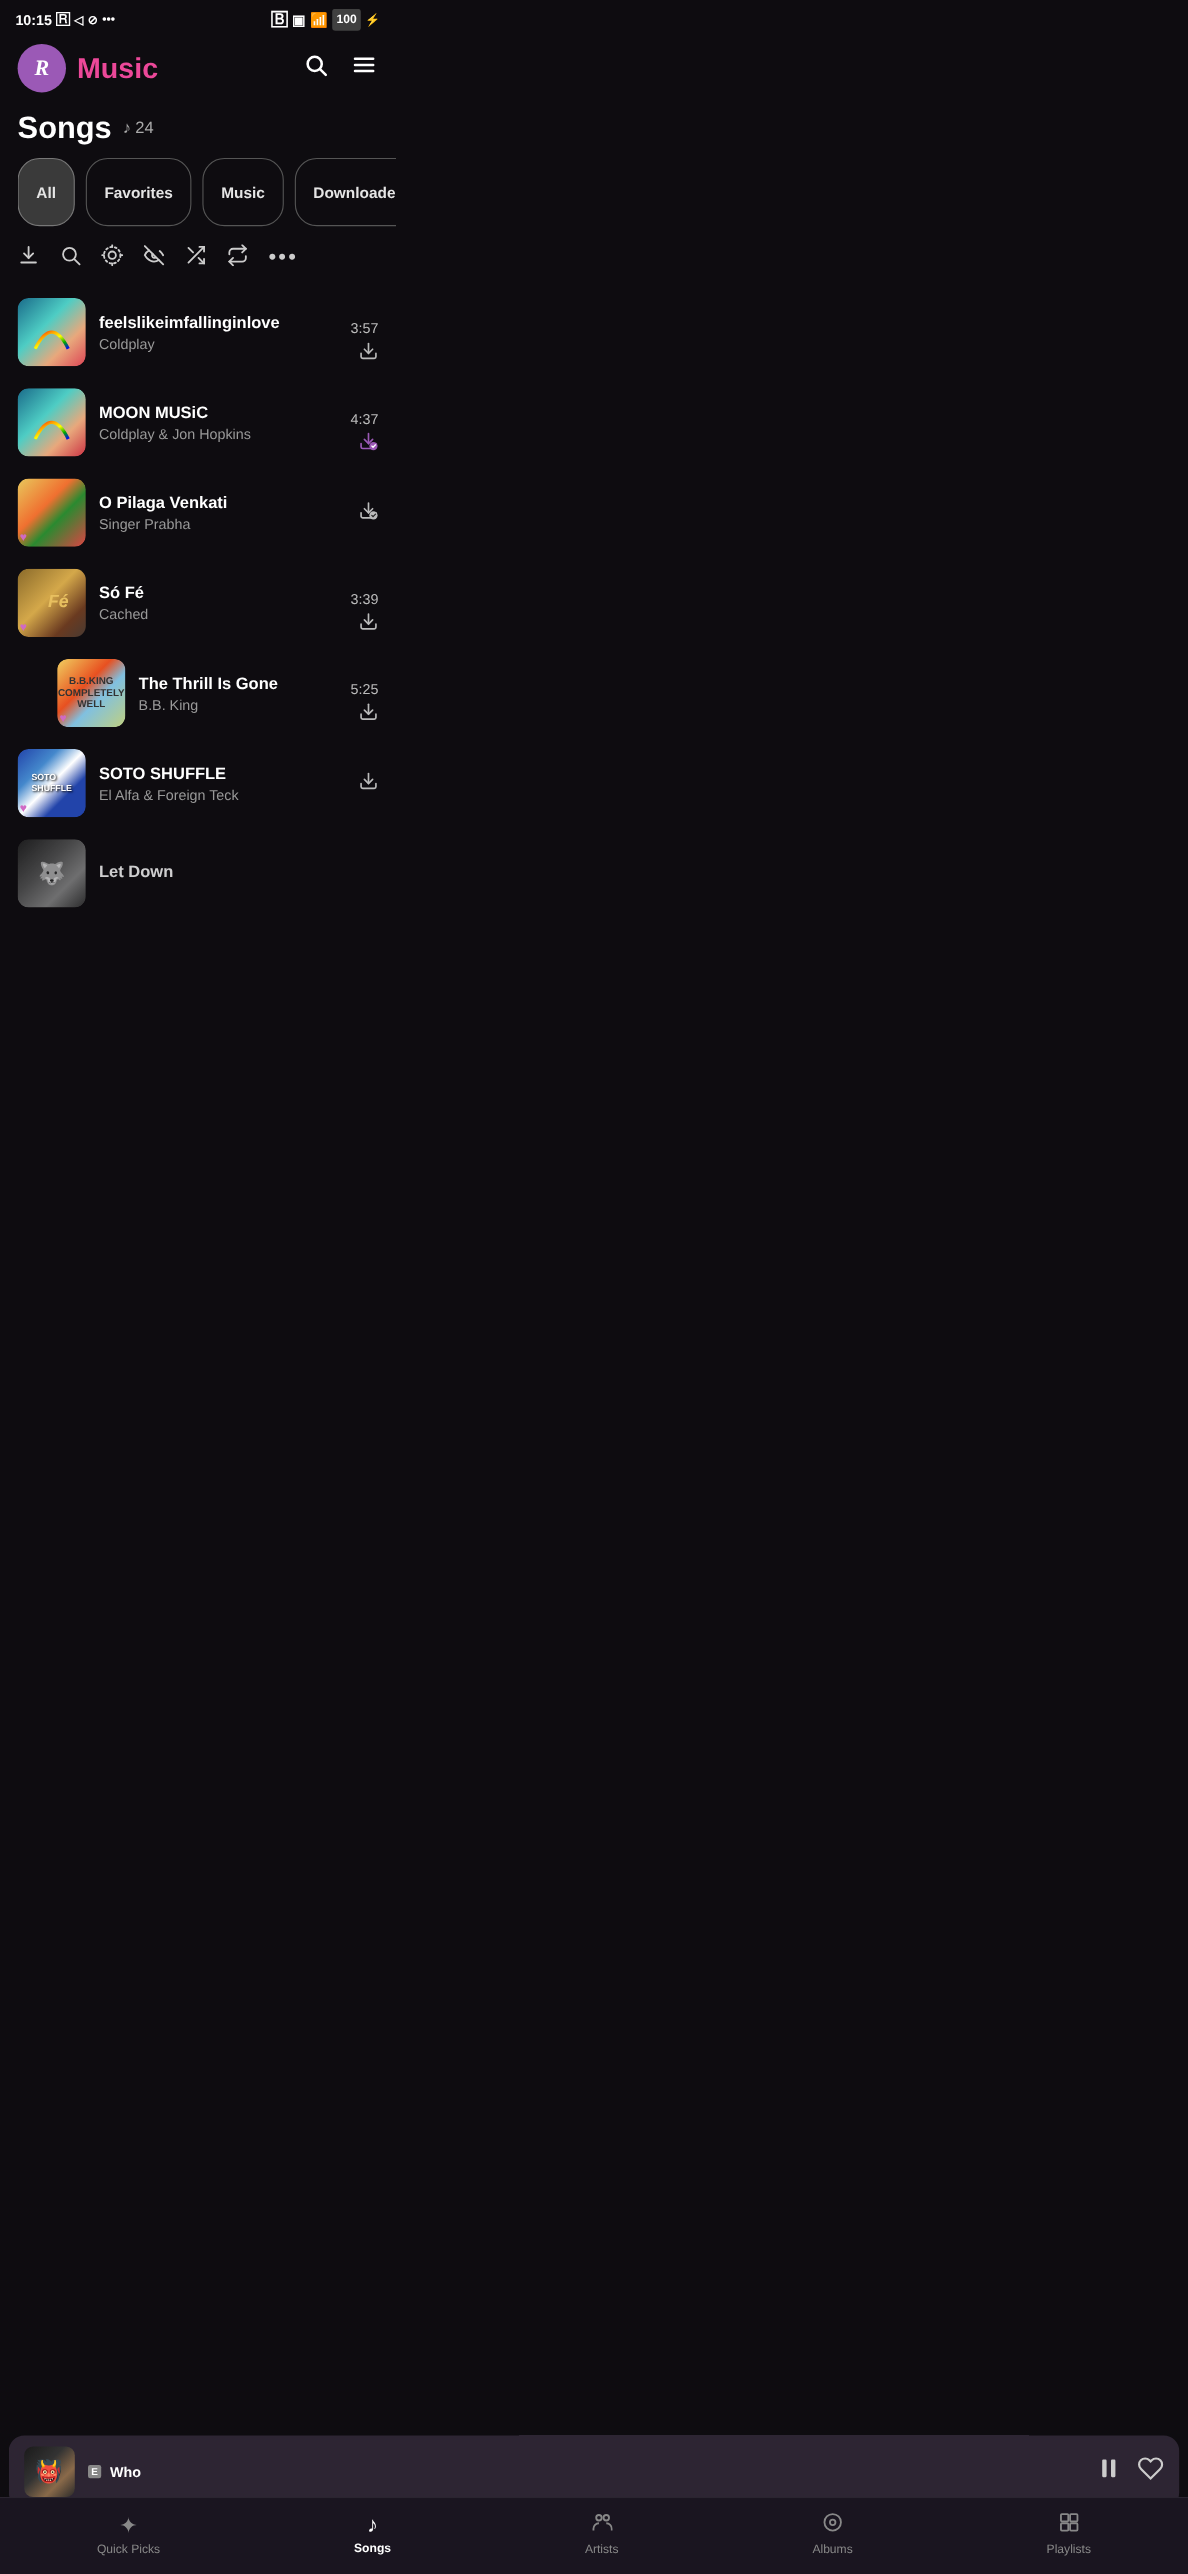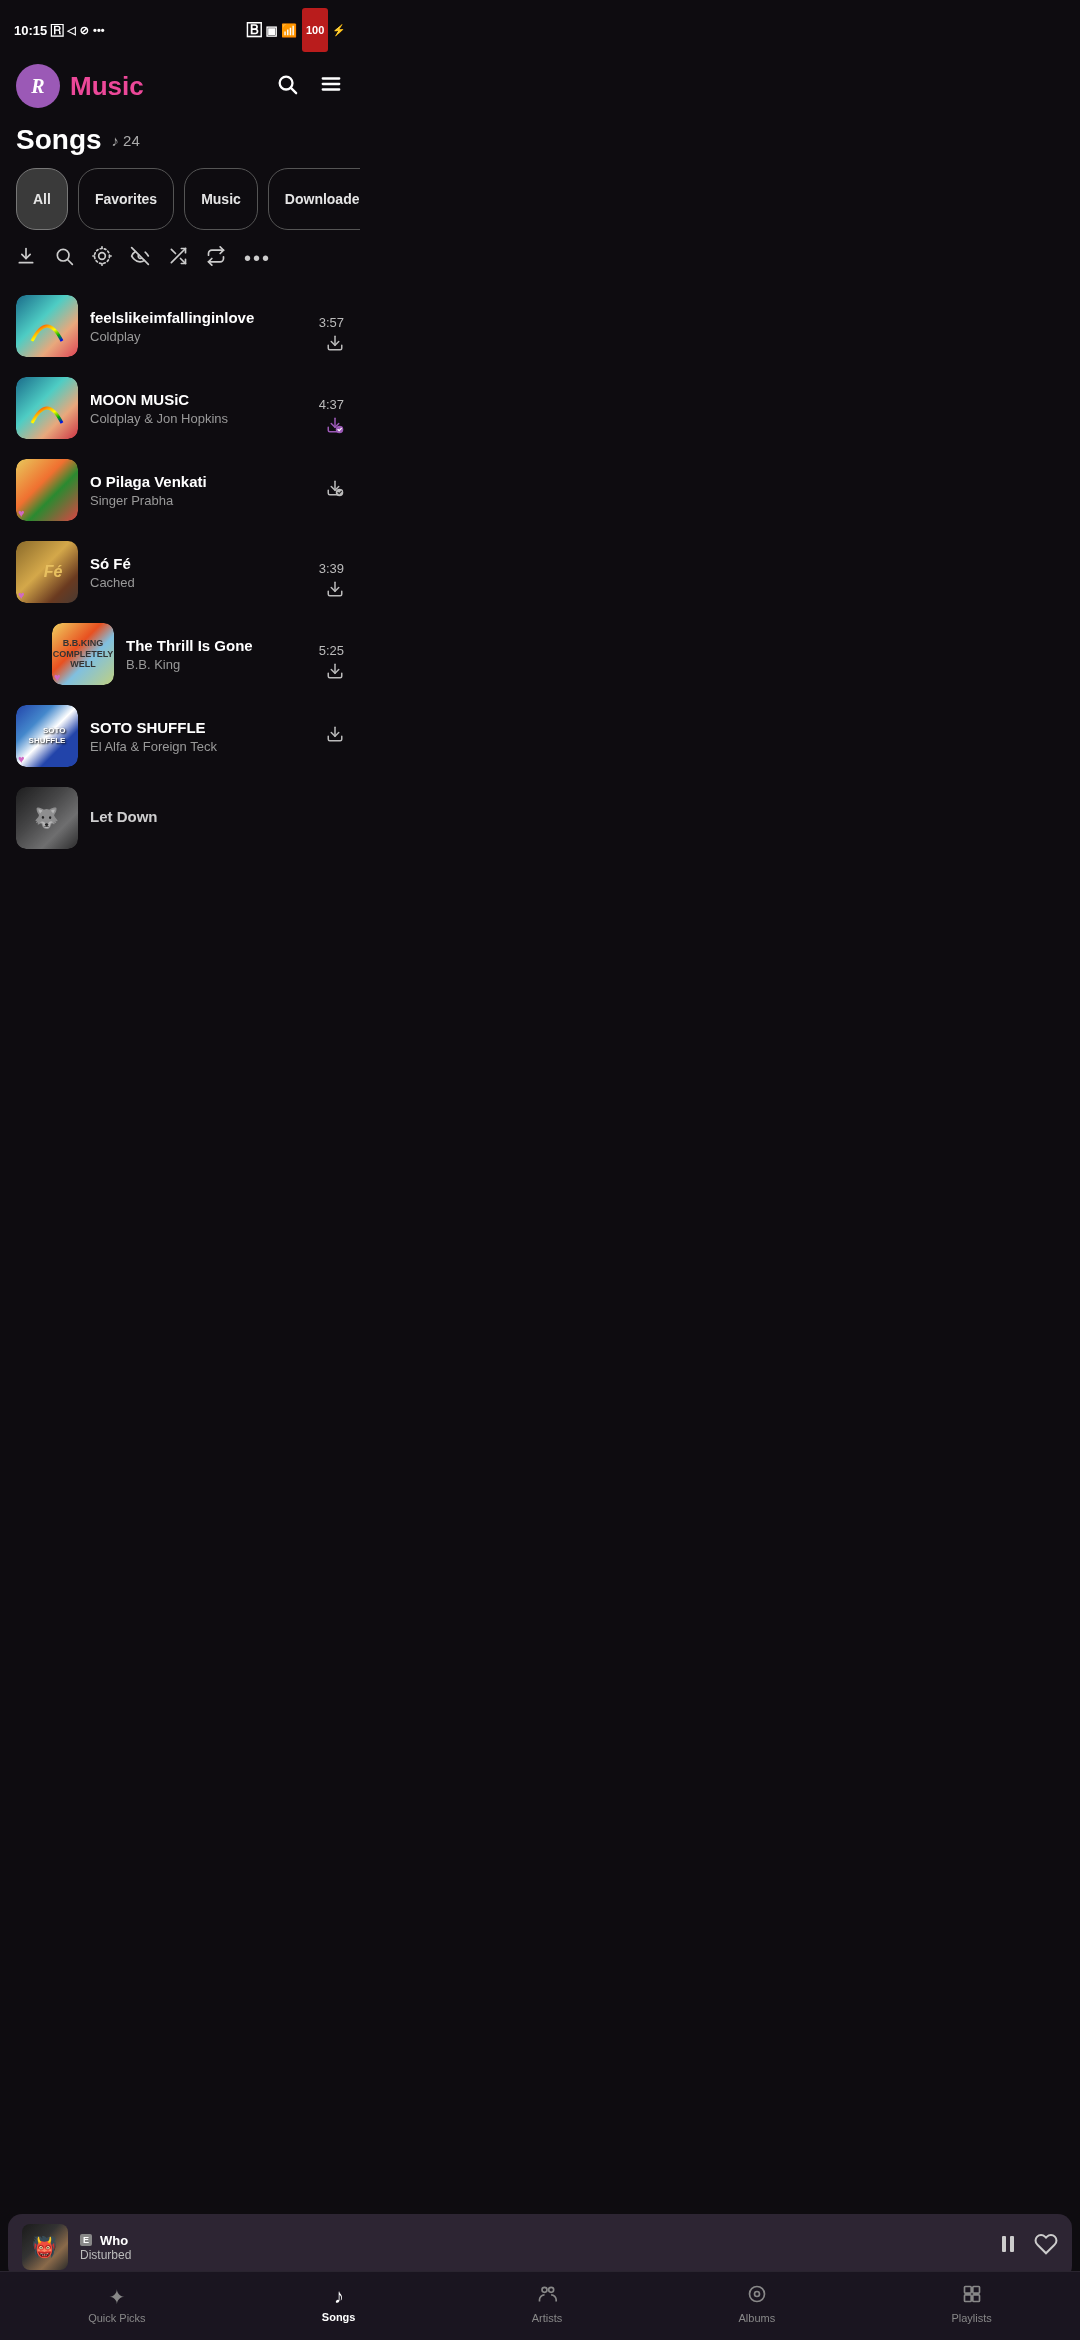--- a/index.html
+++ b/index.html
@@ -189,21 +189,21 @@
     <span class="status-time">10:15</span>
     <span style="font-size:11px;">🅁</span>
     <span style="font-size:11px;">◁</span>
     <span style="font-size:11px;">⊘</span>
     <span style="font-size:11px;">•••</span>
   </div>
   <div class="status-right">
     <span style="font-size:13px;">🄱</span>
     <span style="font-size:13px;">▣</span>
     <span style="font-size:13px;">📶</span>
-    <span style="font-size:11px; background:#b91c1c; color:#fff; padding:16px 4px; border-radius:3px;">100</span>
+    <span style="font-size:11px; background:#404040; color:#fff; padding:4px 4px; border-radius:3px;">100</span>
     <span style="font-size:11px;">⚡</span>
   </div>
 </div>
 
 <div class="header">
   <div class="logo-area">
     <div class="logo-circle">
       <span style="font-style:italic; font-family: serif;">R</span>
     </div>
     <span class="app-title">Music</span>
@@ -417,21 +417,21 @@
           <polyline points="7,10 12,15 17,10"></polyline>
           <line x1="12" y1="15" x2="12" y2="3"></line>
         </svg>
       </span>
     </div>
   </div>
 
   <div class="song-item">
     <div class="song-thumb" style="position:relative;">
       <div class="thumb-soto" style="width:62px;height:62px;border-radius:10px;display:flex;align-items:center;justify-content:center;">
-        <span style="color:#fff;font-weight:900;font-size:8px;text-align:right;line-height:1.2;text-shadow:1px 1px 2px #000;">SOTO<br>SHUFFLE</span>
+        <span style="color:#fff;font-weight:900;font-size:8px;text-align:left;line-height:1.2;text-shadow:1px 1px 2px #000;">SOTO<br>SHUFFLE</span>
       </div>
       <span class="heart-badge">♥</span>
     </div>
     <div class="song-info">
       <div class="song-title">SOTO SHUFFLE</div>
       <div class="song-artist">El Alfa &amp; Foreign Teck</div>
     </div>
     <div class="song-meta">
       <span class="dl-icon">
         <svg width="18" height="18" viewBox="0 0 24 24" fill="none" stroke="#bbb" stroke-width="2" stroke-linecap="round">
@@ -461,21 +461,20 @@
 
 <div class="now-playing-bar">
   <div class="np-thumb thumb-disturbed" style="width:46px;height:46px;border-radius:8px;display:flex;align-items:center;justify-content:center;">
     <span style="color:#888;font-size:20px;">👹</span>
   </div>
   <div class="np-info">
     <div style="display:flex;align-items:center;gap:4px;">
       <span class="np-explicit">E</span>
       <span class="np-title">Who</span>
     </div>
-    <div class="np-artist">Disturbed</div>
   </div>
   <div class="np-controls">
     <button class="np-btn">
       <svg width="24" height="24" viewBox="0 0 24 24" fill="#ccc">
         <rect x="6" y="4" width="4" height="16" rx="1"></rect>
         <rect x="14" y="4" width="4" height="16" rx="1"></rect>
       </svg>
     </button>
     <button class="np-btn">
       <svg width="24" height="24" viewBox="0 0 24 24" fill="none" stroke="#ccc" stroke-width="2" stroke-linecap="round">

